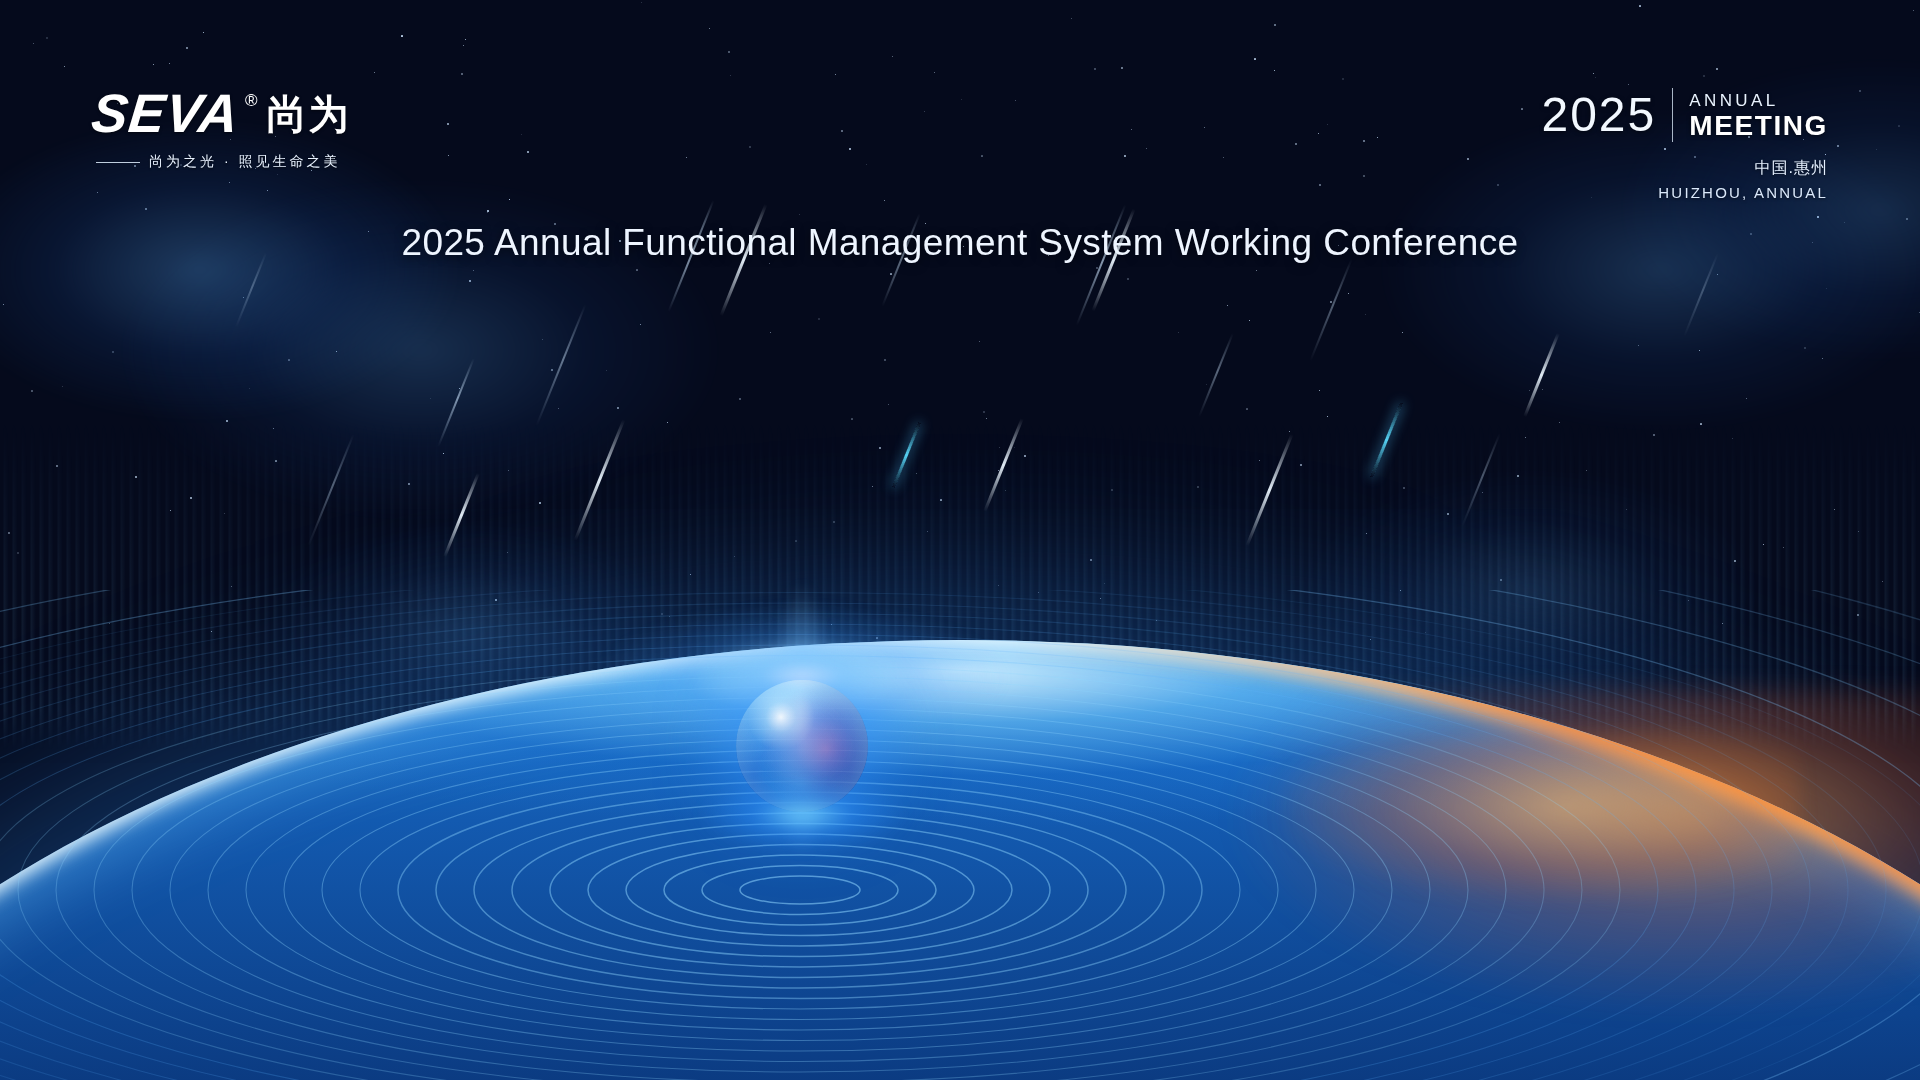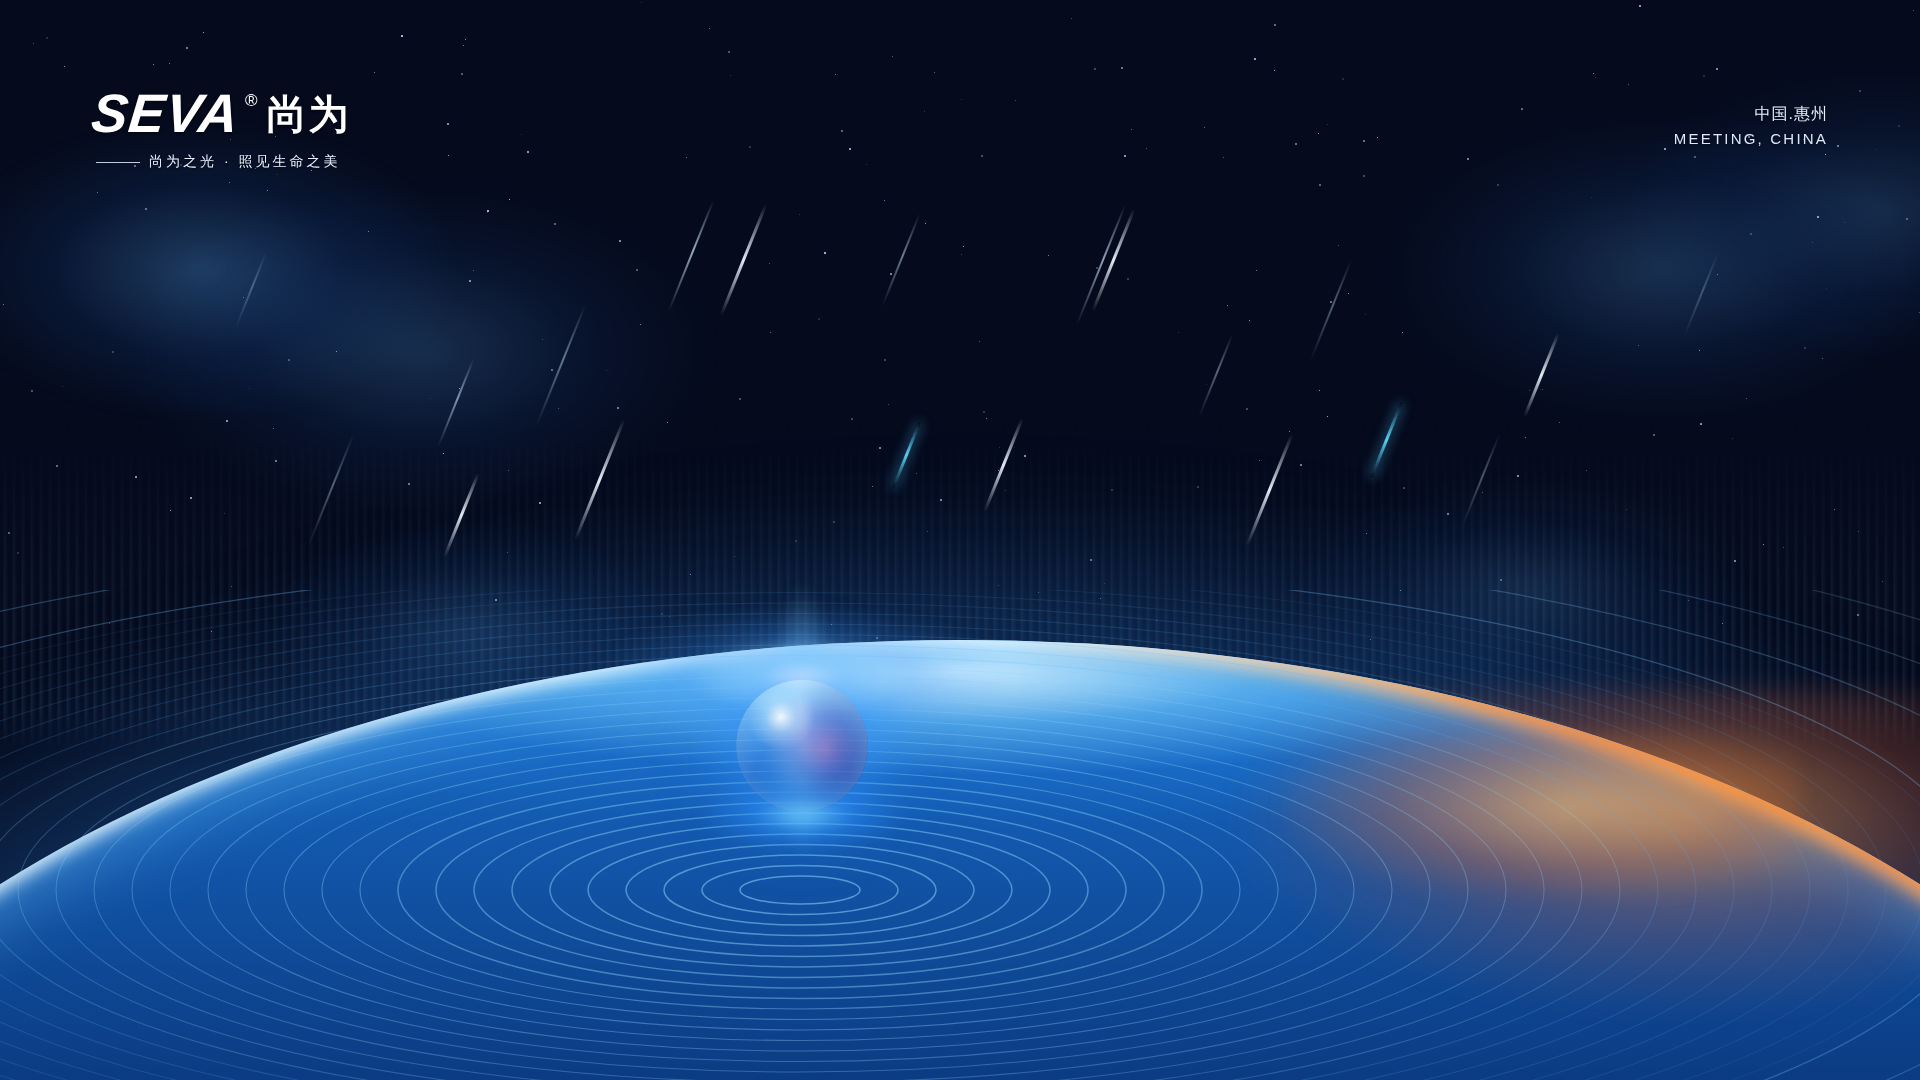--- a/index.html
+++ b/index.html
@@ -516,25 +516,34 @@
       <span class="logo-reg">®</span>
       <span class="logo-cn">尚为</span>
     </div>
     <div class="logo-tag">
       <span class="rule"></span>
       <span class="txt">尚为之光 · 照见生命之美</span>
     </div>
   </div>
 
   <div class="meta">
+    <div class="meta-top">
+      <span class="meta-year">2025</span>
+      <span class="meta-div"></span>
+      <span class="meta-words">
+        <span class="meta-annual" style="display:block">ANNUAL</span>
+        <span class="meta-meeting" style="display:block">MEETING</span>
+      </span>
+    </div>
     <div class="meta-city">中国.惠州</div>
-    <div class="meta-city-en">MEETING, CHINA</div>
+    <div class="meta-city-en">HUIZHOU, ANNUAL</div>
   </div>
 
   <div class="title-block">
+    <div class="title-en">2025 Annual Functional Management System Working Conference</div>
   </div>
 
   <div class="slash" style="left:742px; top:200px; height:120px;"></div>
   <div class="slash" style="left:1112px; top:205px; height:110px;"></div>
   <div class="slash cyan" style="left:1385px; top:400px; height:80px;"></div>
   <div class="slash" style="left:598px; top:415px; height:130px;"></div>
   <div class="slash" style="left:1002px; top:415px; height:100px;"></div>
   <div class="slash cyan" style="left:905px; top:420px; height:70px;"></div>
   <div class="slash" style="left:1268px; top:430px; height:120px;"></div>
   <div class="slash" style="left:1540px; top:330px; height:90px;"></div>

